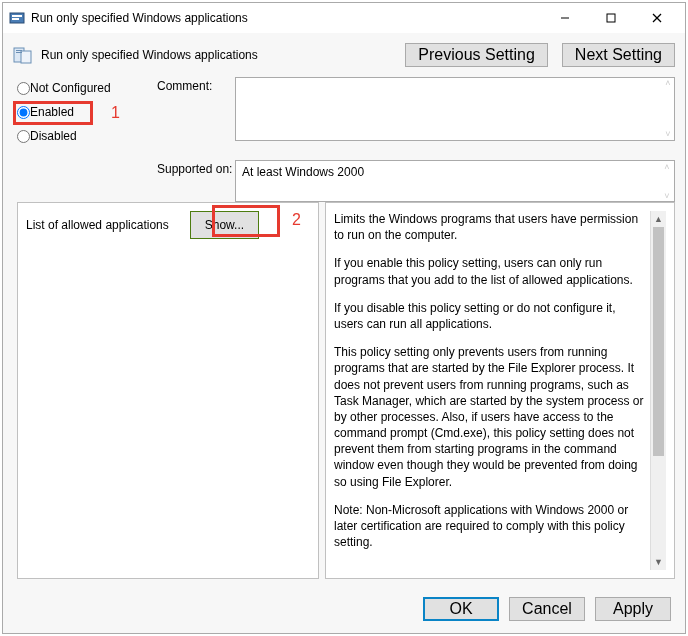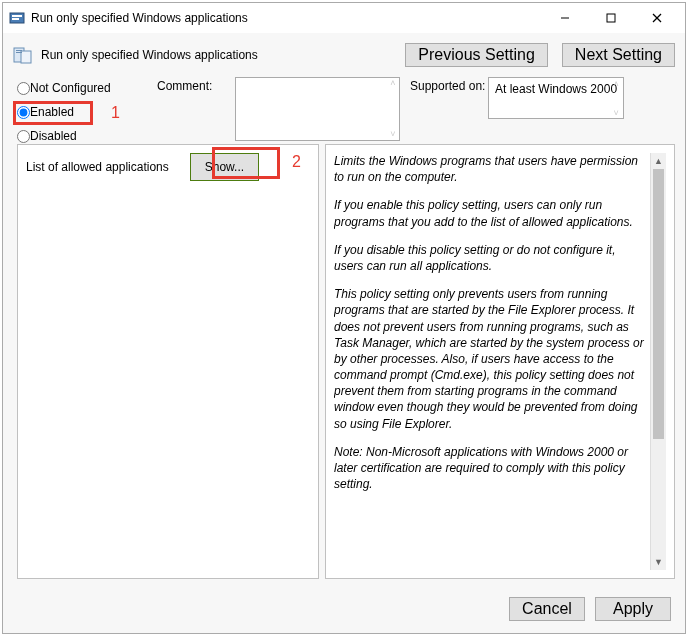--- a/index.html
+++ b/index.html
@@ -15,37 +15,37 @@
 .header-row .hicon { width: 20px; height: 18px; margin-right: 8px; }
 .header-row .htitle { flex: 1; font-size: 12px; }
 .btn { height: 24px; border: 1px solid #aaa; background: #e1e1e1; padding: 0 12px; font-size: 16px; cursor: pointer; }
 .nav-btns { display: flex; gap: 14px; }
 .config-row { display: flex; padding: 6px 10px 0 14px; }
 .radios { width: 140px; display: flex; flex-direction: column; gap: 10px; padding-top: 4px; }
 .radio-item { display: flex; align-items: center; position: relative; }
 .radio-item input { width: 13px; height: 13px; }
 .red-box-enabled { position: absolute; border: 3px solid #e63a2f; left: -4px; top: -4px; width: 80px; height: 24px; pointer-events: none; }
 .annot1 { position: absolute; left: 94px; top: -1px; color: #e63a2f; font-size: 16px; font-weight: 400; }
-.fields { flex: 1; display: flex; flex-direction: row; gap: 10px; }
+.fields { flex: 1; display: flex; flex-direction: column; gap: 16px; }
 .field-row { display: flex; align-items: flex-start; }
 .field-label { width: 78px; padding-top: 2px; }
 .field-input { flex: 1; }
 .textarea { width: 100%; height: 64px; border: 1px solid #aaa; background: #fff; resize: none; padding: 4px; font-family: inherit; position: relative; }
 .supported-box { width: 100%; height: 42px; border: 1px solid #aaa; background: #fff; padding: 4px 6px; position: relative; }
 .scroll-stub { position: absolute; right: 2px; width: 10px; display: flex; flex-direction: column; justify-content: space-between; }
 .scroll-stub.comment { top: 2px; bottom: 2px; height: 60px; }
 .scroll-stub.supp { top: 2px; bottom: 2px; height: 38px; }
 .scroll-stub span { color: #ccc; font-size: 9px; line-height: 1; text-align: center; }
 .labels-row { display: flex; padding: 14px 10px 4px 14px; }
 .labels-row .lab-opt { width: 308px; }
 .panes { display: flex; padding: 0 10px 10px 14px; gap: 6px; flex: 1; min-height: 0; }
 .pane { border: 1px solid #c0c0c0; background: #fff; padding: 8px; }
 .pane-left { width: 302px; }
 .pane-right { flex: 1; display: flex; }
-.helpwrap { flex: 1; overflow: hidden; padding-right: 4px; line-height: 1.35; font-style: italic; }
+.helpwrap { flex: 1; overflow: hidden; padding-right: 4px; line-height: 1.35; }
 .helpwrap p { margin-bottom: 12px; }
 .right-scroll { width: 16px; background: #f0f0f0; border-left: 1px solid #ddd; display: flex; flex-direction: column; }
 .right-scroll .arrow { height: 16px; display: flex; align-items:center; justify-content:center; color:#666; font-size:9px; }
 .right-scroll .track { flex: 1; position: relative; }
 .right-scroll .thumb { position:absolute; left:2px; right:2px; top:0; height:70%; background:#c2c2c2; }
 .opt-row { display:flex; align-items:center; gap:21px; position: relative; }
 .show-btn { height: 28px; border: 1px solid #4d7c0f; background: #e1e1e1; padding: 0 14px; cursor: pointer; }
 .red-box-show { position:absolute; border:3px solid #e63a2f; left: 186px; top: -6px; width: 68px; height: 32px; pointer-events:none; }
 .annot2 { position:absolute; left: 266px; top: 0px; color:#e63a2f; font-size:16px; }
 .footer { display:flex; justify-content:flex-end; gap:10px; padding: 8px 14px 12px 14px; }
@@ -166,17 +166,18 @@
         <div class="arrow">▲</div>
         <div class="track">
             <div class="thumb"></div>
           </div>
         <div class="arrow">▼</div>
       </div>
     </div>
   </div>
 
   <div class="footer">
+    <button class="btn primary">OK</button>
     <button class="btn">Cancel</button>
     <button class="btn">Apply</button>
   </div>
 
 </div>
 
 </body></html>

